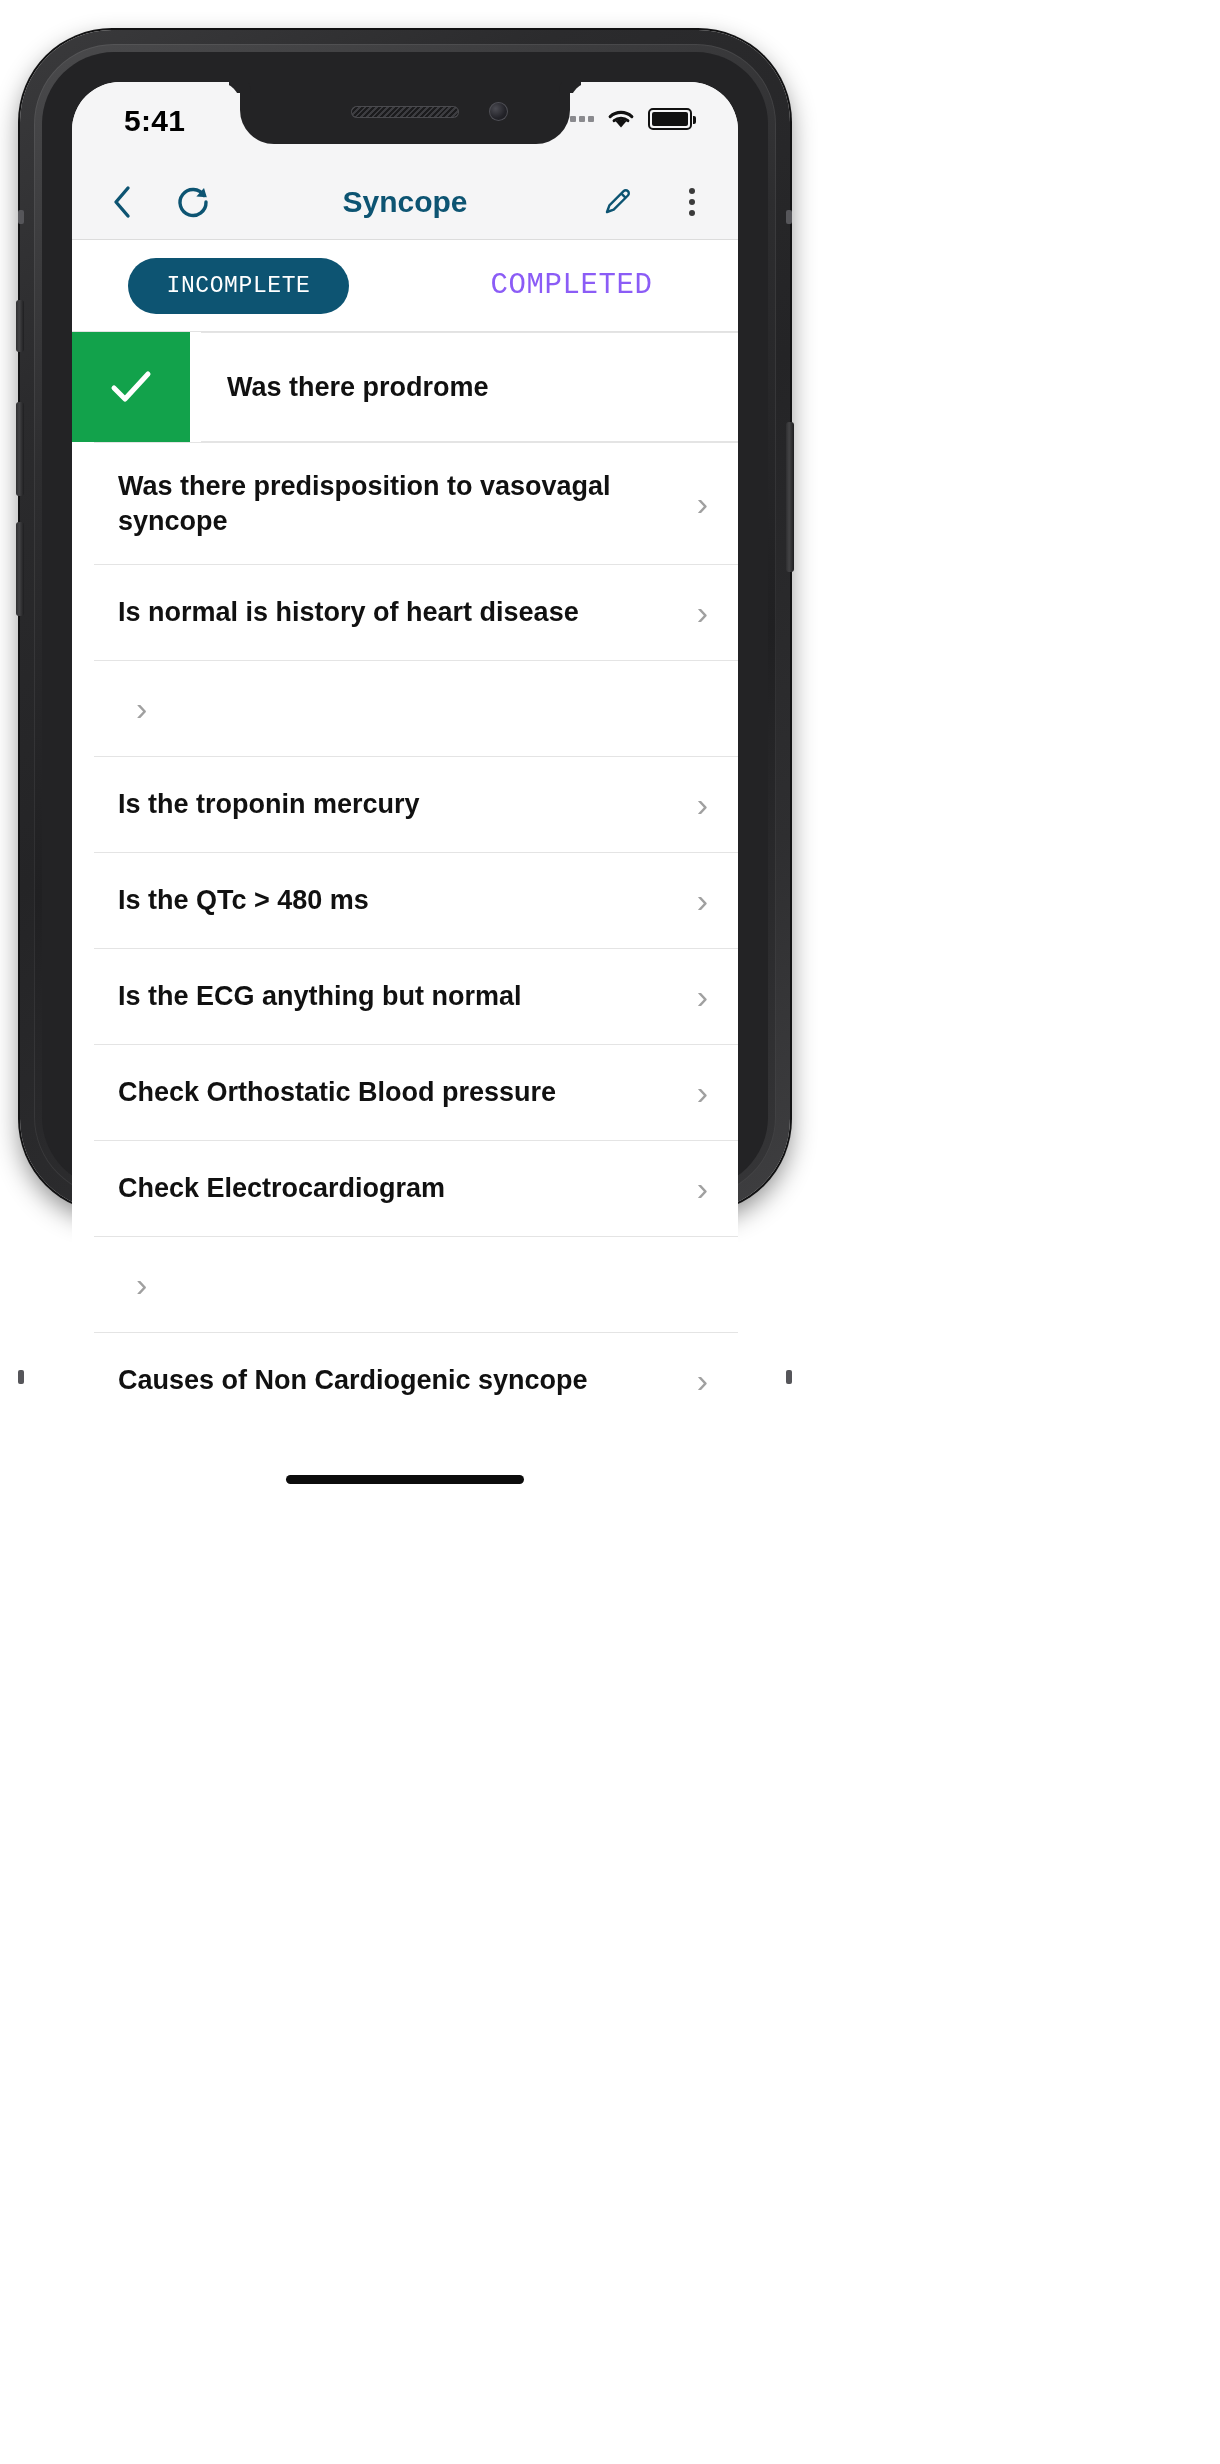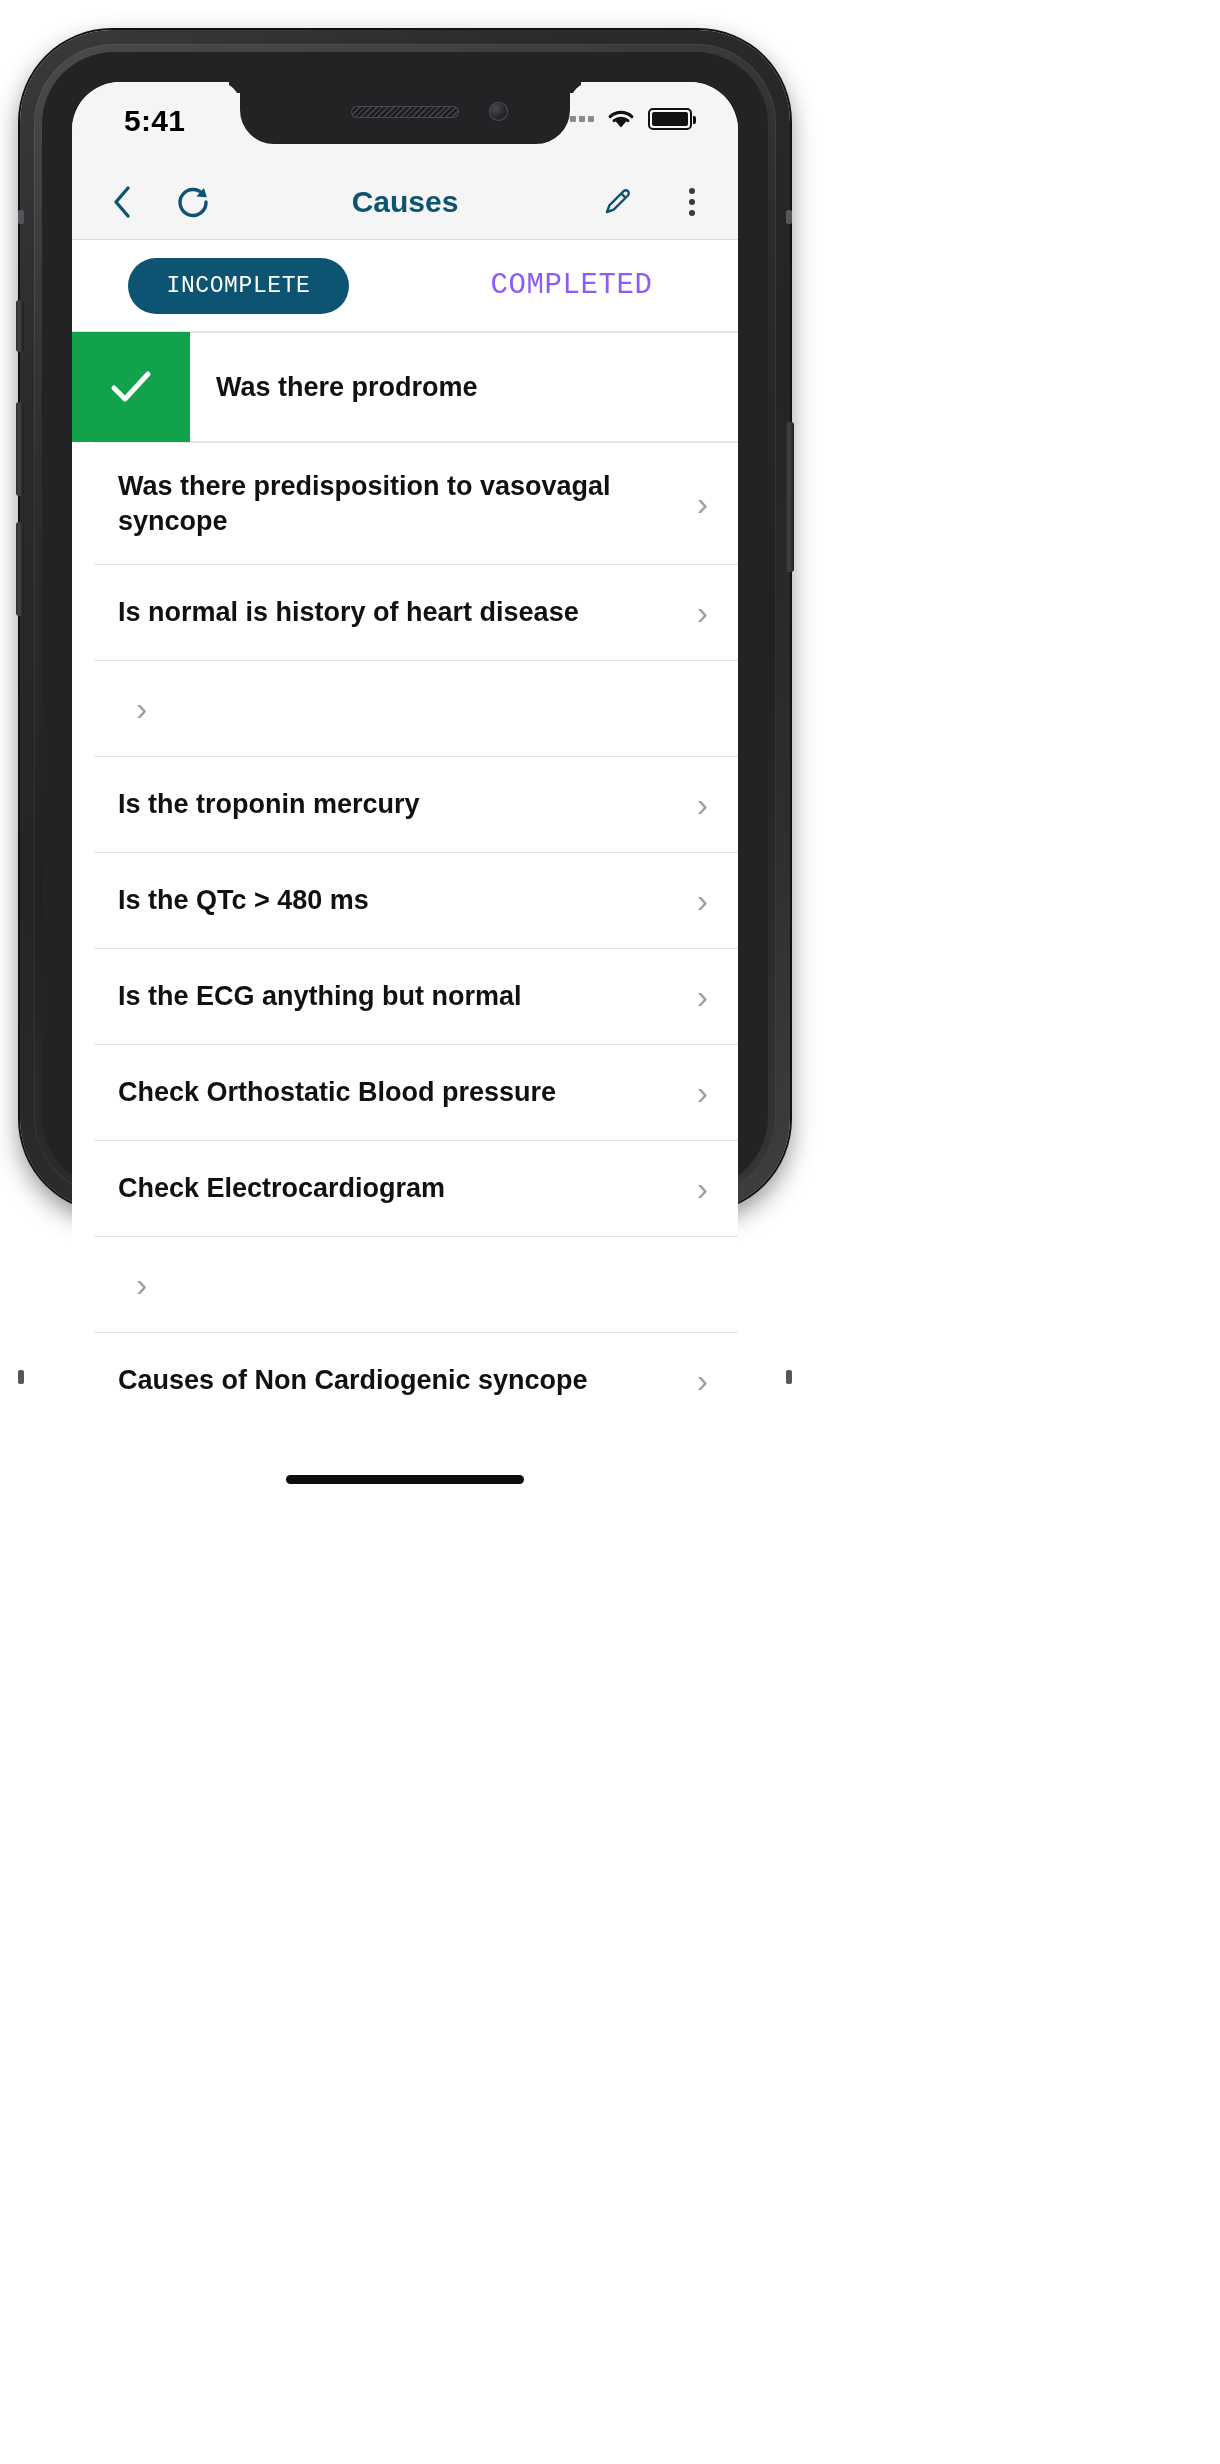--- a/index.html
+++ b/index.html
@@ -231,21 +231,21 @@
 
   
   .row.swiped { align-items: stretch; }
   .swipe-action {
     width: 118px;
     background: #12a24b;
     display: flex; align-items: center; justify-content: center;
     flex: 0 0 auto;
   }
   .row.swiped .row-inner {
-    margin-left: 0;
+    margin-left: 11px;
     border-top: 1px solid #e4e4e4;
     border-bottom: 1px solid #e4e4e4;
     padding-left: 26px;
     min-height: 110px;
   }
 
   
   .home-bar-wrap {
     position: absolute;
     left: 0; right: 0; bottom: 0;
@@ -323,21 +323,21 @@
             </svg>
           </span>
           <span class="icon-btn">
             <svg width="36" height="36" viewBox="0 0 36 36">
               <path d="M28 11.5 A13 13 0 1 0 30 18" stroke="#0d5472" stroke-width="3.4" fill="none" stroke-linecap="round"></path>
               <polygon points="28,4 30.8,13.2 20.4,12.4" fill="#0d5472"></polygon>
             </svg>
           </span>
         </div>
 
-        <div class="nav-title">Causes</div>
+        <div class="nav-title">Syncope</div>
 
         <div class="nav-right">
           <span class="icon-btn">
             <svg width="34" height="34" viewBox="0 0 34 34">
               <path d="M6 27 L8.4 20.4 L22.6 6.2 a3 3 0 0 1 4.3 4.3 L12.7 24.7 Z" stroke="#0d5472" stroke-width="2.4" fill="none" stroke-linejoin="round"></path>
               <line x1="20.4" y1="8.6" x2="24.7" y2="12.9" stroke="#0d5472" stroke-width="2.4"></line>
             </svg>
           </span>
           <span class="icon-btn kebab">
             <i></i>

